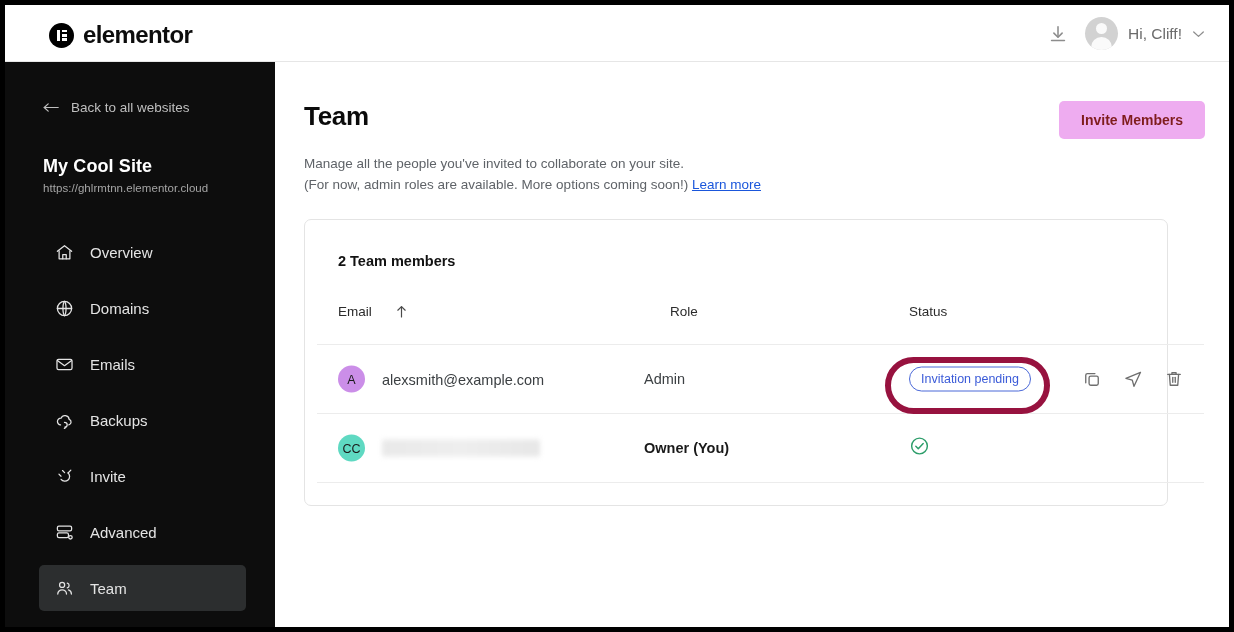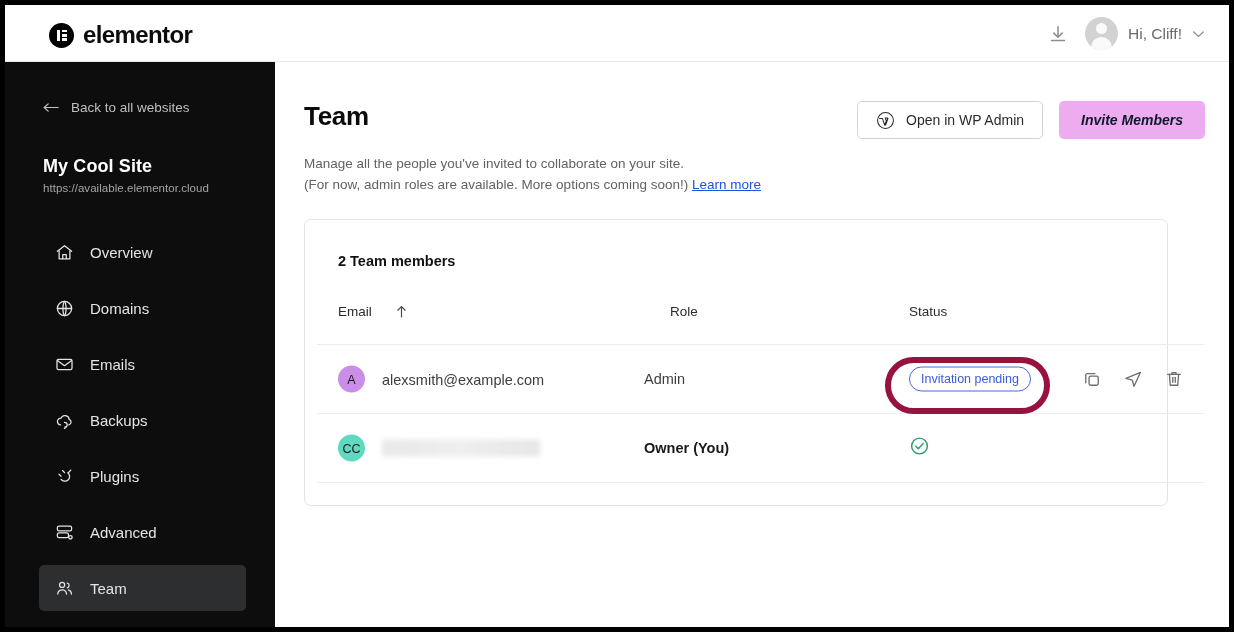--- a/index.html
+++ b/index.html
@@ -106,22 +106,22 @@
   .header-actions { position: absolute; right: 24px; top: 39px; display: flex; gap: 16px; }
   .btn-wp {
     display: flex; align-items: center; gap: 11px;
     height: 38px; padding: 0 18px;
     border: 1px solid #d3d3d3; border-radius: 5px; background: #fff;
     font-size: 14px; color: #2b2b2b; cursor: pointer;
   }
   .wp-ico { width: 19px; height: 19px; color: #2b2b2b; }
   .btn-invite {
     height: 38px; padding: 8px 22px; border: none; border-radius: 5px;
-    background: #eeacf0; color: #0f172a; font-size: 14px; font-weight: bold;
-    cursor: pointer; font-family: "Liberation Sans", sans-serif; font-style: italic;
+    background: #eeacf0; color: #7f1d1d; font-size: 14px; font-weight: bold;
+    cursor: pointer; font-family: "Liberation Sans", sans-serif;
   }
 
   
   .card {
     position: absolute; left: 29px; top: 157px;
     width: 864px; height: 287px;
     border: 1px solid #e4e4e4; border-radius: 7px; background: #fff;
   }
   .card-title {
     position: absolute; left: 33px; top: 33px;
@@ -205,21 +205,21 @@
     <div class="back-link">
       <svg class="back-arrow" viewBox="0 0 20 12" fill="none" stroke="currentColor" stroke-width="1.5" stroke-linecap="round" stroke-linejoin="round">
         <path d="M19 6H1.5"></path>
           <path d="M6.5 1.5L1.5 6l5 4.5"></path>
       </svg>
       <span>Back to all websites</span>
     </div>
 
     <div class="site-block">
       <div class="site-name">My Cool Site</div>
-      <div class="site-url">https://available.elementor.cloud</div>
+      <div class="site-url">https://ghlrmtnn.elementor.cloud</div>
     </div>
 
     <div class="nav">
 
       <div class="nav-item">
         <svg class="nav-ico" viewBox="0 0 24 24" fill="none" stroke="currentColor" stroke-width="1.6" stroke-linecap="round" stroke-linejoin="round">
           <path d="M3 10.5L12 3.5l9 7"></path>
             <path d="M5.2 9.8V20h13.6V9.8"></path>
             <path d="M9.8 20v-5.2h4.4V20"></path>
         </svg>
@@ -253,21 +253,21 @@
         <span>Backups</span>
       </div>
 
       <div class="nav-item">
         <svg class="nav-ico" viewBox="0 0 24 24" fill="none" stroke="currentColor" stroke-width="1.6" stroke-linecap="round" stroke-linejoin="round">
           <path d="M16.5 7.5a6 6 0 1 1-8.8 8.1"></path>
             <path d="M16.5 7.5L20 4"></path>
           <path d="M9.5 4.5l2.6 2.6"></path>
             <path d="M5 9l2.6 2.6"></path>
         </svg>
-        <span>Plugins</span>
+        <span>Invite</span>
       </div>
 
       <div class="nav-item">
         <svg class="nav-ico" viewBox="0 0 24 24" fill="none" stroke="currentColor" stroke-width="1.6" stroke-linecap="round" stroke-linejoin="round">
           <rect x="3" y="4" width="18" height="6" rx="2"></rect>
             <rect x="3" y="12.5" width="14" height="6" rx="2"></rect>
           <circle cx="19.5" cy="18" r="2.2"></circle>
         </svg>
         <span>Advanced</span>
       </div>
@@ -291,27 +291,20 @@
 
     <div class="desc">
       <div>Manage all the people you've invited to collaborate on your site.</div>
       <div>
         <span>(For now, admin roles are available. More options coming soon!)</span>
         <a href="#">Learn more</a>
       </div>
     </div>
 
     <div class="header-actions">
-      <button class="btn-wp">
-        <svg class="wp-ico" viewBox="0 0 24 24" fill="none" stroke="currentColor" stroke-width="1.3">
-          <circle cx="12" cy="12" r="10"></circle>
-          <path d="M4 9.6h4.2L11 18l2-5.6-1.4-3.6 3.2.1-2.6 8.9 3.1-8.8" stroke-linejoin="round"></path>
-        </svg>
-        <span>Open in WP Admin</span>
-      </button>
       <button class="btn-invite">Invite Members</button>
     </div>
 
     <div class="card">
 
       <div class="card-title">2 Team members</div>
 
       <div class="thead">
         <div class="th th-email">
           <span>Email</span>

